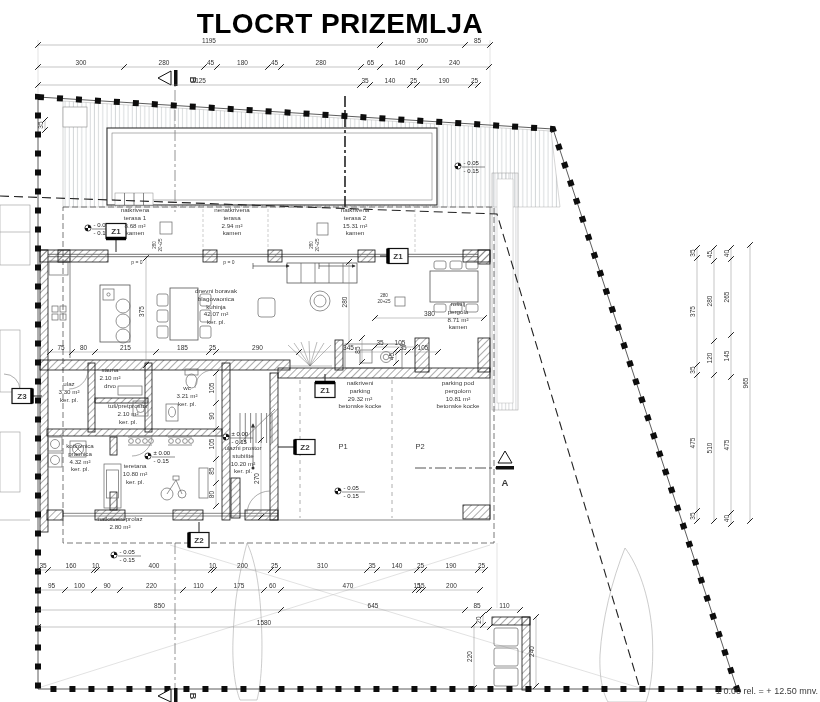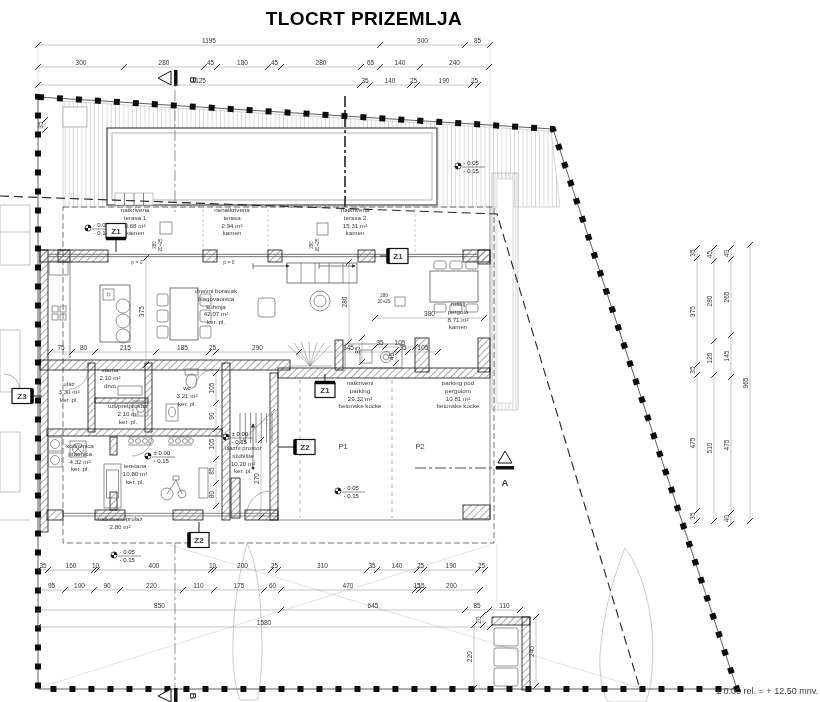--- a/index.html
+++ b/index.html
@@ -1,20 +1,20 @@
 <!DOCTYPE html>
 <html style="--ink: #1a1a1a; --text: #3a3a3a; --dim: #444444;"><head>
 <meta charset="utf-8">
 <style>
   :root{ --ink:#1a1a1a; --text:#3a3a3a; --dim:#444444; }
   html,body{margin:0;padding:0;background:#fff;}
   #page{position:relative;width:820px;height:702px;background:#ffffff;overflow:hidden;
         font-family:"Liberation Sans",sans-serif;}
-  #title{position:absolute;left:364px;top:8px;transform:translateX(-50%);
-         font-size:19px;font-weight:bold;letter-spacing:.4px;color:#000;white-space:nowrap;}
+  #title{position:absolute;left:340px;top:8px;transform:translateX(-50%);
+         font-size:28px;font-weight:bold;letter-spacing:.4px;color:#000;white-space:nowrap;}
   svg{position:absolute;left:0;top:0;}
   .dl{stroke:#8a8a8a;stroke-width:.5;}
   .dt{stroke:var(--ink);stroke-width:1;}
   .dtx{font-size:6.5px;fill:#333;font-family:"Liberation Sans",sans-serif;}
   .ann{fill:var(--text);font-family:"Liberation Sans",sans-serif;}
   .lvltx{font-size:6px;fill:#222;font-family:"Liberation Sans",sans-serif;}
   .lvln{stroke:#444;stroke-width:.6;}
   .thin{stroke:#555;stroke-width:.7;fill:none;}
   .furn{stroke:#555;stroke-width:.8;fill:#fff;}
   .furn2{stroke:#666;stroke-width:.7;fill:none;}

